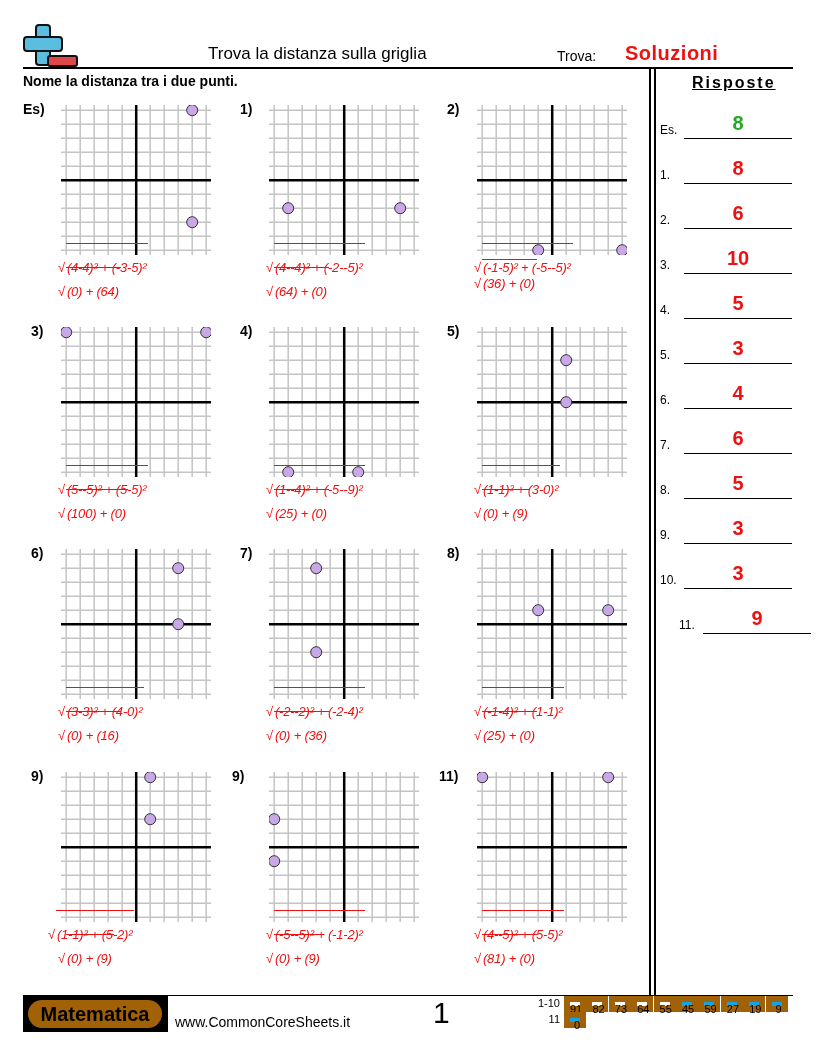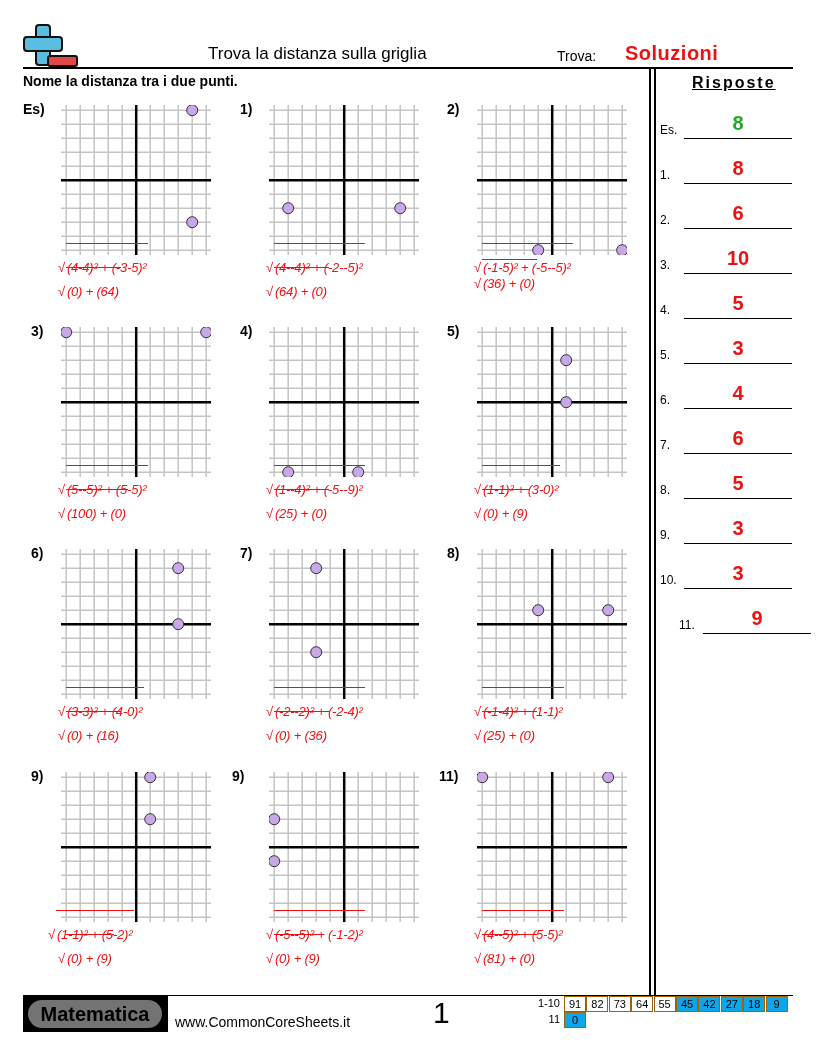--- a/index.html
+++ b/index.html
@@ -23,28 +23,28 @@
   .ans-line { position:absolute; left:24px; right:0; bottom:0; height:1px; background:#000; }
   .ans-val { position:absolute; left:24px; right:0; bottom:4px; text-align:center; font-size:20px; font-weight:bold; color:#ee1111; }
   .ans-val.example { color:#22aa22; }
   .prob-label { position:absolute; font-size:14px; font-weight:bold; }
   .grid-svg { position:absolute; }
   .formula { position:absolute; font-size:13px; color:#ee1111; white-space:nowrap; letter-spacing:-0.2px; }
   .formula .rad { display:inline-block; margin-right:1px; }
   .formula .radicand { border-top:1px solid #ee1111; padding:16px 2px 0 1px;font-style:italic; }
   .footer-rule { left:23px; top:995px; width:770px; height:1px; background:#000; }
   .brand-box { left:23px; top:996px; width:145px; height:36px; background:#000; }
-  .brand-pill { left:28px; top:1000px; width:134px; height:28px; background:#737373; border-radius:14px;
+  .brand-pill { left:28px; top:1000px; width:134px; height:28px; background:#a16207; border-radius:14px;
                 font-size:20px; font-weight:bold; text-align:center; line-height:28px; }
   .website { left:175px; top:1014px; font-size:14px; }
   .page-num { left:433px; top:996px; font-size:30px; }
   .score-label { position:absolute; font-size:11px; text-align:right; width:36px; }
-  .score-cell { position:absolute; width:22px; height:16px; box-sizing:border-box; border:1px solid #a16207;
+  .score-cell { position:absolute; width:22px; height:16px; box-sizing:border-box; border:6px solid #a16207;
                 font-size:11px; text-align:center; line-height:15px; }
-  .score-cell.shaded { background:#0ea5e9; }
+  .score-cell.shaded { background:#0ea5e9;text-align:right; }
 </style>
 </head>
 <body>
 
 <div class="abs" style="left:0;top:0;width:90px;height:70px;">
   <div class="logo-plus-v"></div>
   <div class="logo-plus-h"></div>
   <div class="logo-plus-fill"></div>
   <div class="logo-minus"></div>
 </div>
@@ -478,19 +478,19 @@
 <div class="abs website">www.CommonCoreSheets.it</div>
 <div class="abs page-num">1</div>
 <div id="scores">
     <div class="score-label" style="left: 524px; top: 997px;">1-10</div>
     <div class="score-cell" style="left: 564px; top: 996px;">91</div>
     <div class="score-cell" style="left: 586.4px; top: 996px;">82</div>
     <div class="score-cell" style="left: 608.8px; top: 996px;">73</div>
     <div class="score-cell" style="left: 631.2px; top: 996px;">64</div>
     <div class="score-cell" style="left: 653.6px; top: 996px;">55</div>
     <div class="score-cell shaded" style="left: 676px; top: 996px;">45</div>
-    <div class="score-cell shaded" style="left: 698.4px; top: 996px;">42</div>
+    <div class="score-cell shaded" style="left: 698.4px; top: 996px;">59</div>
     <div class="score-cell shaded" style="left: 720.8px; top: 996px;">27</div>
-    <div class="score-cell shaded" style="left: 743.2px; top: 996px;">18</div>
+    <div class="score-cell shaded" style="left: 743.2px; top: 996px;">19</div>
     <div class="score-cell shaded" style="left: 765.6px; top: 996px;">9</div>
     <div class="score-label" style="left: 524px; top: 1013px;">11</div>
     <div class="score-cell shaded" style="left: 564px; top: 1012px;">0</div>
   </div>
 
 </body></html>

